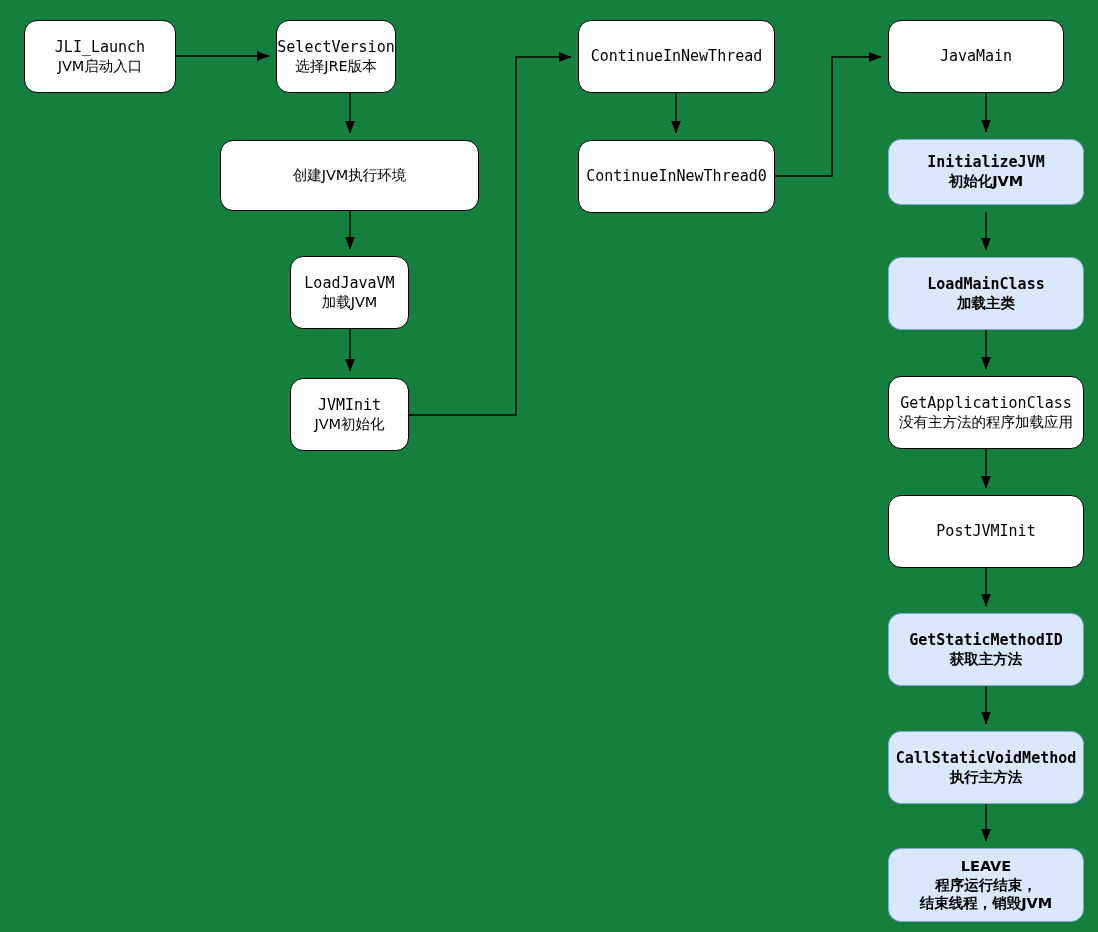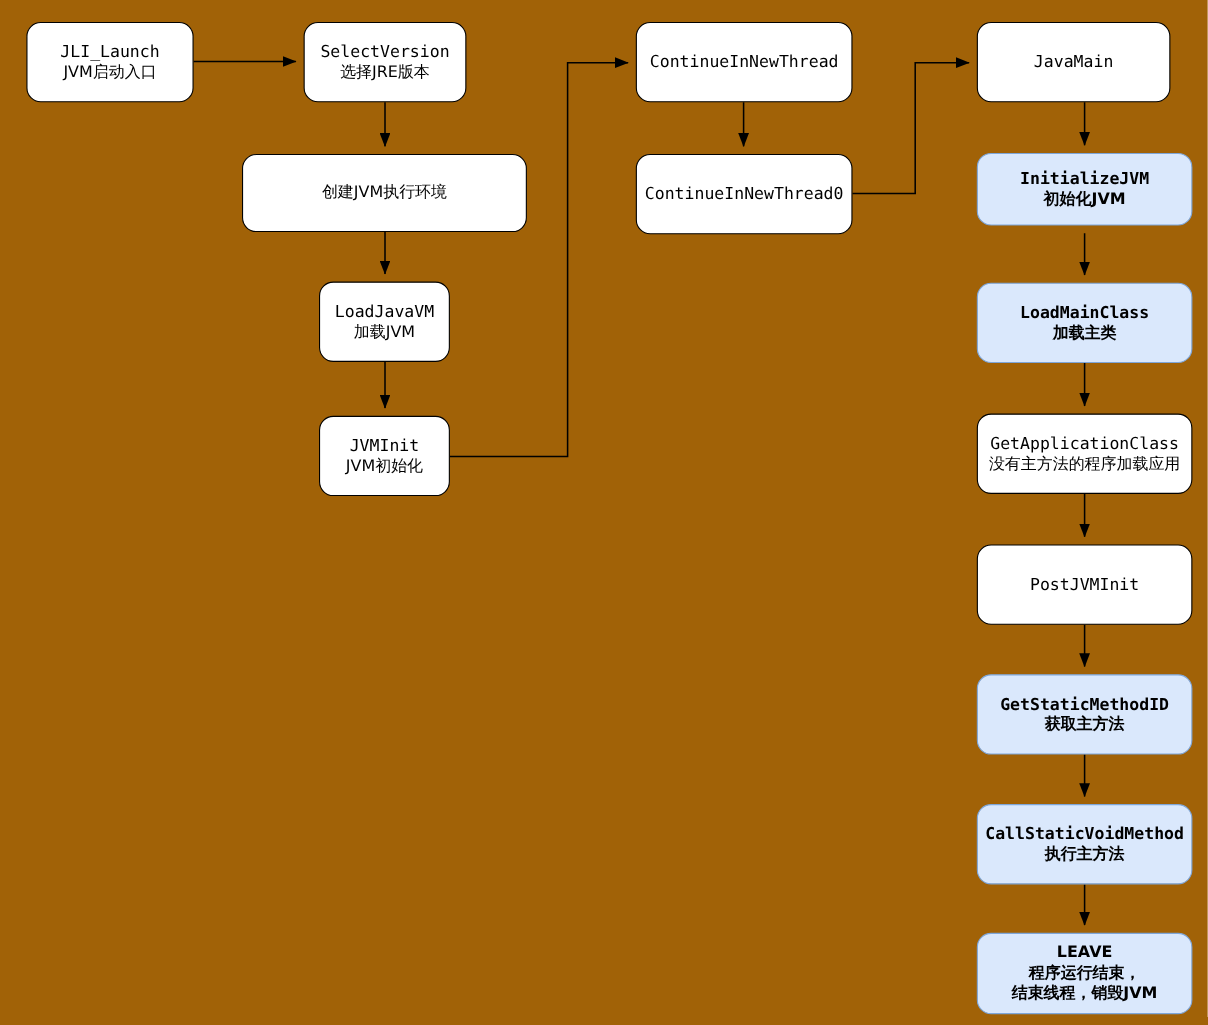--- a/index.html
+++ b/index.html
@@ -7,21 +7,21 @@
     padding: 0;
     background: #ffffff;
   }
   body {
     font-family: "DejaVu Sans Mono", monospace;
   }
   #canvas {
     position: relative;
     width: 1098px;
     height: 932px;
-    background: #a16207;
+    background: #15803d;
     overflow: hidden;
   }
   svg#edges {
     position: absolute;
     left: 0;
     top: 0;
     width: 1098px;
     height: 932px;
   }
   .node {
@@ -86,21 +86,21 @@
         <polyline points="986,686 986,724" fill="none" stroke="#000000" stroke-width="1.4" stroke-linejoin="miter" marker-end="url(#arrowhead)"></polyline>
         <polyline points="986,804 986,841" fill="none" stroke="#000000" stroke-width="1.4" stroke-linejoin="miter" marker-end="url(#arrowhead)"></polyline>
       </g>
   </svg>
 
   <div id="node-layer">
       <div class="node" style="left: 24px; top: 20px; width: 152px; height: 73px;">
         <div class="line-mono">JLI_Launch</div>
         <div class="line-cjk">JVM启动入口</div>
       </div>
-      <div class="node" style="left: 276px; top: 20px; width: 148px; height: 73px;">
+      <div class="node" style="left: 276px; top: 20px; width: 120px; height: 73px;">
         <div class="line-mono">SelectVersion</div>
         <div class="line-cjk">选择JRE版本</div>
       </div>
       <div class="node" style="left: 220px; top: 140px; width: 259px; height: 71px;">
         <div class="line-cjk">创建JVM执行环境</div>
       </div>
       <div class="node" style="left: 290px; top: 256px; width: 119px; height: 73px;">
         <div class="line-mono">LoadJavaVM</div>
         <div class="line-cjk">加载JVM</div>
       </div>

